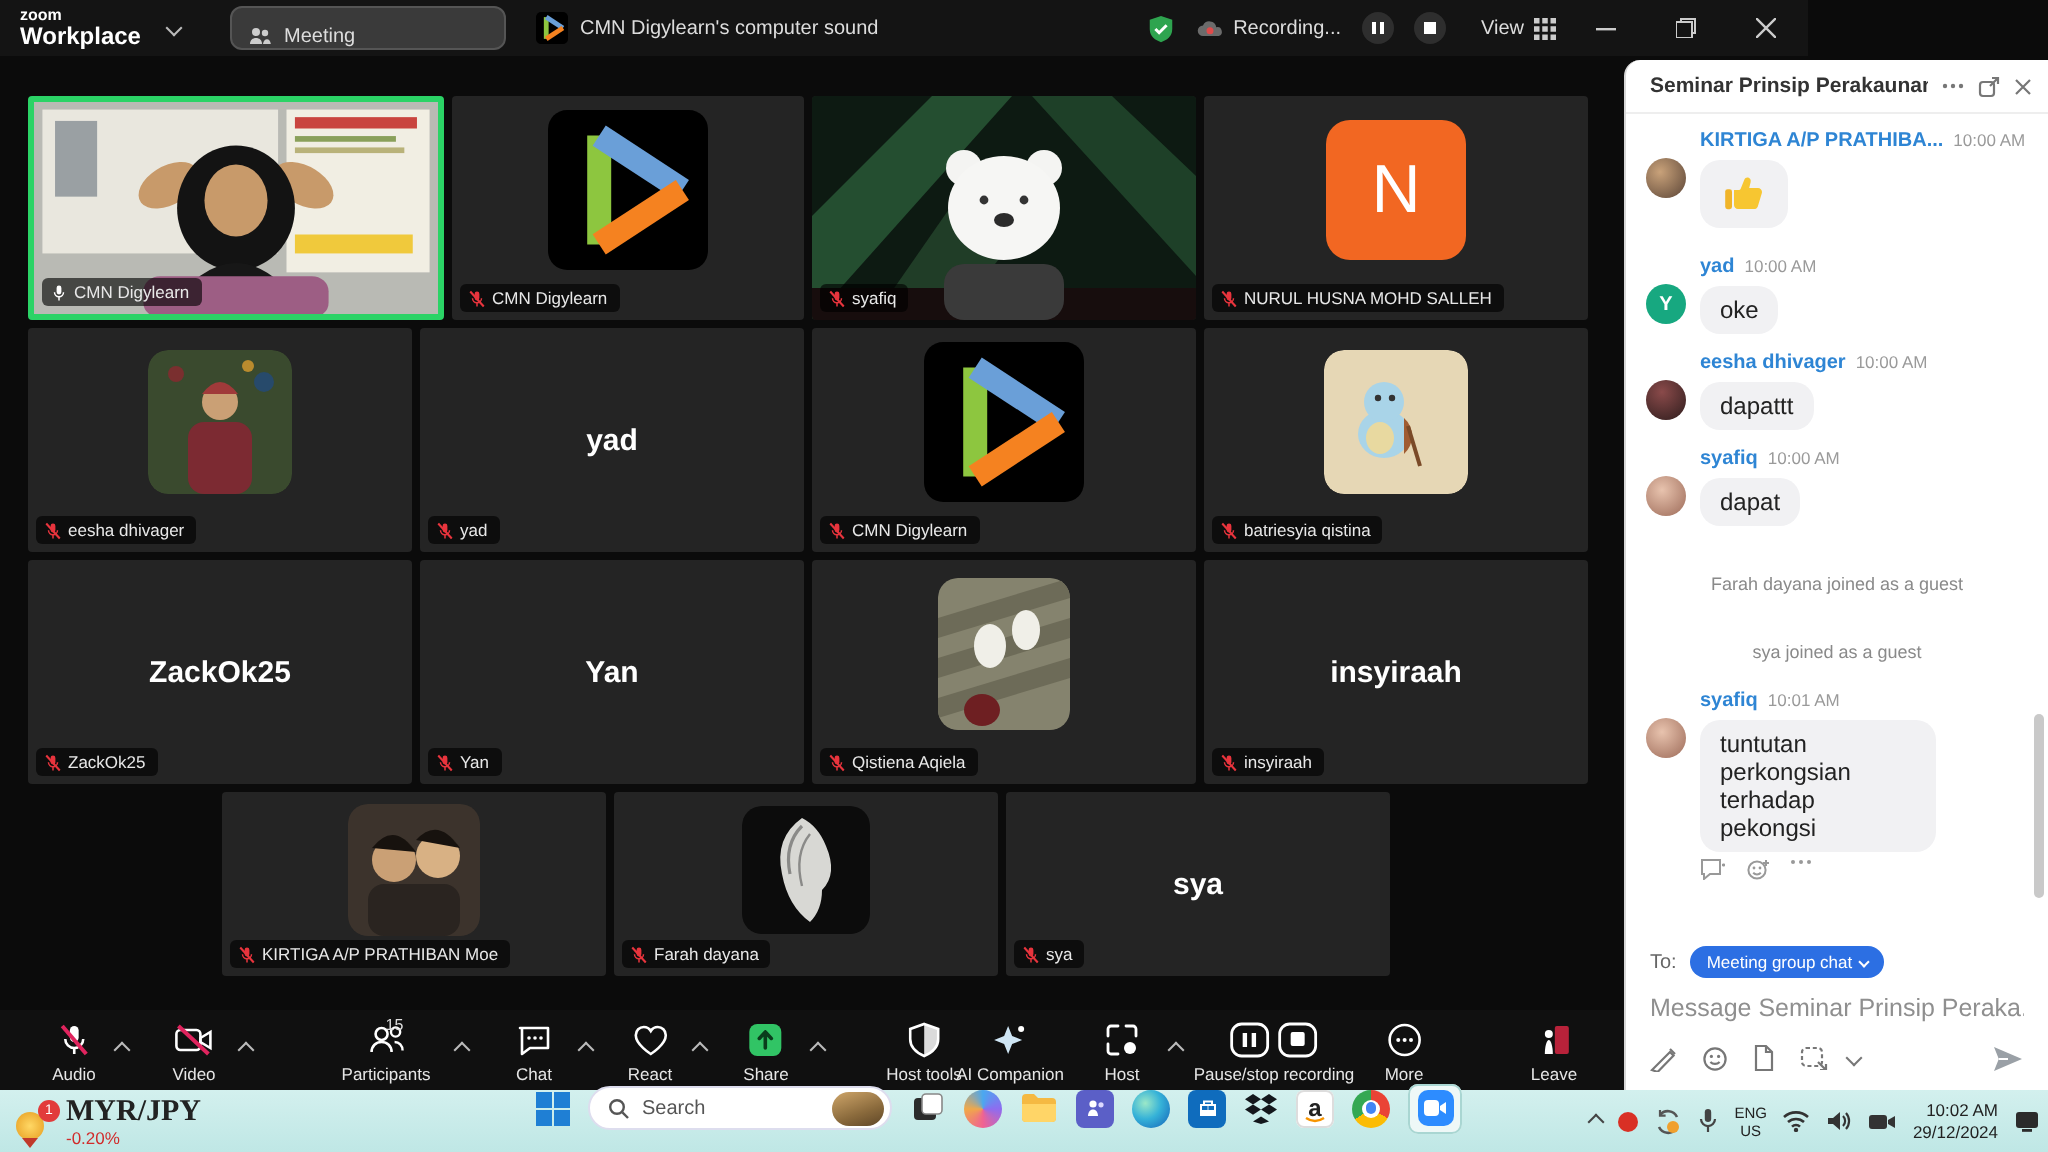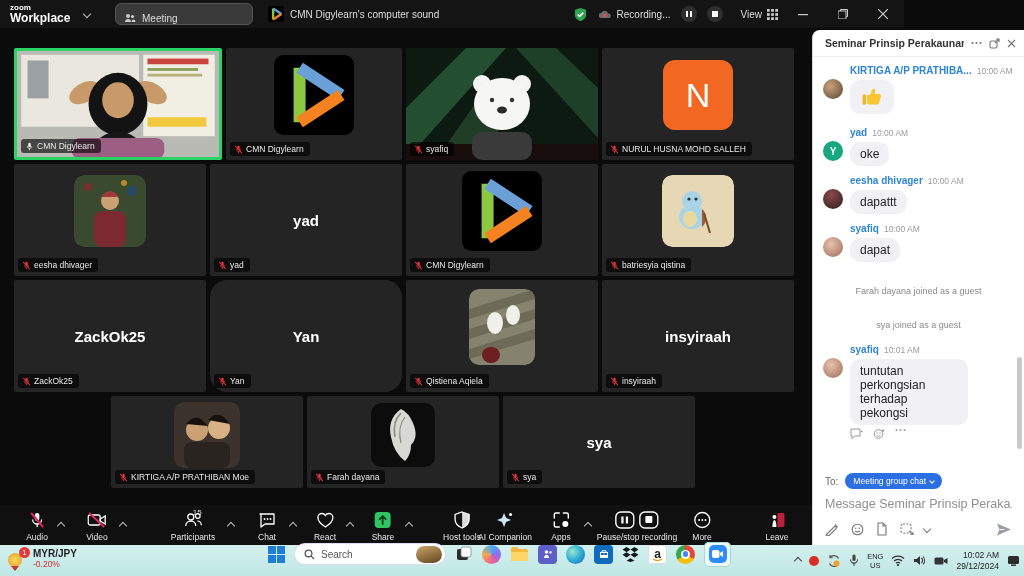--- a/index.html
+++ b/index.html
@@ -67,21 +67,21 @@
   .to-pill .caret{width:4px;height:4px;border-color:#fff;}
   .composer{border:none;outline:none;width:100%;font-size:12.5px;color:#444;margin:8px 0 6px 0;font-family:"Liberation Sans",sans-serif;}
   .composer::placeholder{color:#8f8f8f;}
   .cicons{display:flex;align-items:center;gap:12px;color:#777;height:24px;}
   .send{margin-left:auto;}
 
   
   #taskbar{position:absolute;left:0;top:545px;width:1024px;height:31px;background:linear-gradient(#d3f0ee,#bfe7e5);display:flex;align-items:center;}
   .widget{position:absolute;left:8px;top:3px;display:flex;align-items:center;gap:5px;}
   .widget-texts{line-height:1.15;}
-  .wpair{font-size:10px;color:#222;font-weight:bold;display:block;}
+  .wpair{font-size:15px;color:#222;font-weight:bold;display:block;font-family:Liberation Serif, serif;}
   .wchange{font-size:8.5px;color:#d12b2b;display:block;}
   .coin{position:relative;width:20px;height:20px;}
   .coin-c{position:absolute;left:0;top:4px;width:14px;height:14px;border-radius:50%;background:radial-gradient(#ffd865,#e69b1e);}
   .coin-b{position:absolute;right:-2px;top:-2px;width:11px;height:11px;border-radius:50%;background:#e23b3b;color:#fff;font-size:7px;display:flex;align-items:center;justify-content:center;}
   .tb-center{position:absolute;left:268px;top:0;height:18px;display:flex;align-items:center;gap:9px;}
   .startlogo{width:17px;height:17px;display:grid;grid-template-columns:8px 8px;grid-template-rows:8px 8px;gap:1px;}
   .startlogo div{background:#1f7fd4;}
   .searchpill{width:152px;height:22px;background:#fff;border:1px solid #dde;border-radius:12px;display:flex;align-items:center;gap:6px;padding:0 3px 0 9px;}
   .searchtext{font-size:10px;color:#555;flex:1;}
   .searchimg{width:26px;height:17px;border-radius:9px;background:linear-gradient(160deg,#cfa66a,#8a6a3c 60%,#5e4627);}
@@ -359,21 +359,21 @@
         <svg width="9" height="9" viewBox="0 0 12 12">
             <rect x="4.4" y="1" width="3.2" height="6" rx="1.6" fill="#e8343d"></rect>
             <path d="M3 5.5c0 1.7 1.3 3 3 3s3-1.3 3-3" stroke="#e8343d" fill="none" stroke-width="1"></path>
             <line x1="6" y1="8.5" x2="6" y2="11" stroke="#e8343d" stroke-width="1"></line>
             <line x1="1.5" y1="1" x2="10.5" y2="11" stroke="#e8343d" stroke-width="1.4"></line>
           </svg>
         <span>ZackOk25</span>
       </div>
     </div>
 
-    <div class="tile" style="left:210px;top:252px;width:192px;height:112px;border-radius:17px;">
+    <div class="tile" style="left:210px;top:252px;width:192px;height:112px;">
       <div class="center-name">Yan</div>
       <div class="nametag">
         <svg width="9" height="9" viewBox="0 0 12 12">
             <rect x="4.4" y="1" width="3.2" height="6" rx="1.6" fill="#e8343d"></rect>
             <path d="M3 5.5c0 1.7 1.3 3 3 3s3-1.3 3-3" stroke="#e8343d" fill="none" stroke-width="1"></path>
             <line x1="6" y1="8.5" x2="6" y2="11" stroke="#e8343d" stroke-width="1"></line>
             <line x1="1.5" y1="1" x2="10.5" y2="11" stroke="#e8343d" stroke-width="1.4"></line>
           </svg>
         <span>Yan</span>
       </div>
@@ -567,21 +567,21 @@
 
     <div class="tbtn" style="left:561px">
       <div class="ticon">
           <svg width="18" height="18" viewBox="0 0 18 18">
             <path d="M7 2H3.5A1.5 1.5 0 002 3.5V7" stroke="#fff" stroke-width="1.4" fill="none" stroke-linecap="round"></path>
             <path d="M11 2h3.5A1.5 1.5 0 0116 3.5V7" stroke="#fff" stroke-width="1.4" fill="none" stroke-linecap="round"></path>
             <path d="M2 11v3.5A1.5 1.5 0 003.5 16H7" stroke="#fff" stroke-width="1.4" fill="none" stroke-linecap="round"></path>
             <circle cx="13" cy="13" r="3" fill="#fff"></circle>
           </svg>
         </div>
-      <div class="tlabel">Apps</div>
+      <div class="tlabel">Host</div>
     </div>
     <div class="tchev" style="left:585px"><span class="caret caret-up"></span></div>
 
     <div class="tbtn" style="left:637px">
       <div class="ticon" style="gap:4px;">
         <svg width="20" height="18" viewBox="0 0 20 18">
             <rect x="1" y="1" width="18" height="16" rx="5" fill="none" stroke="#fff" stroke-width="1.4"></rect>
             <rect x="6.5" y="5.5" width="2.2" height="7" fill="#fff"></rect>
             <rect x="11" y="5.5" width="2.2" height="7" fill="#fff"></rect>
           </svg>

